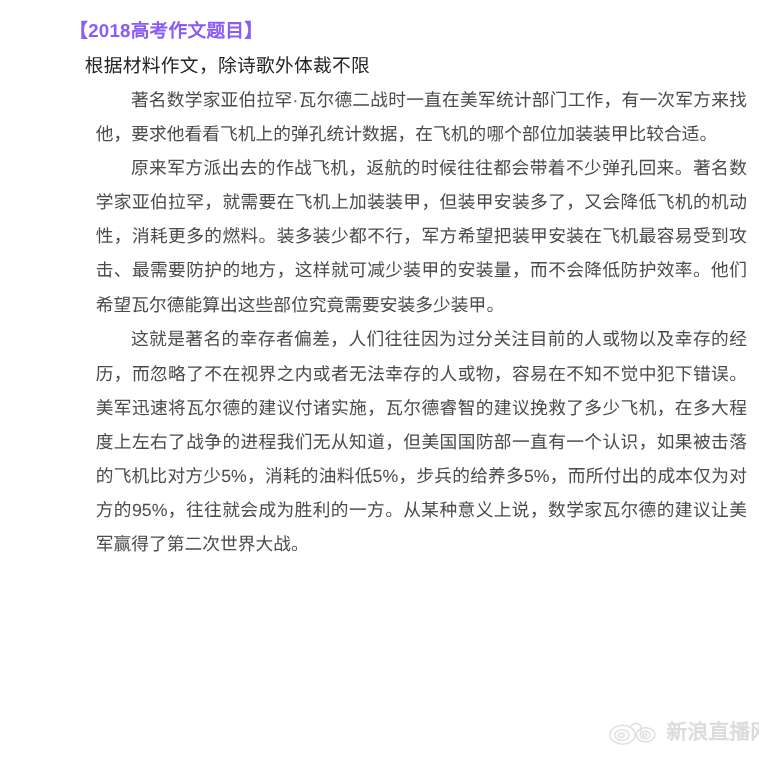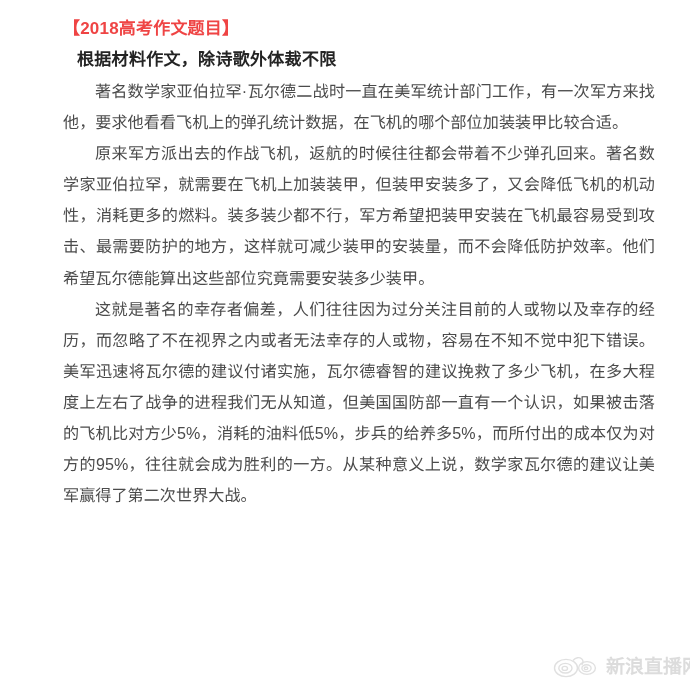--- a/index.html
+++ b/index.html
@@ -22,29 +22,29 @@
     height: 688px;
     box-sizing: border-box;
     padding: 14px 35px 0 63px;
   }
 
   .doc-title {
     font-family: "Liberation Sans", "DejaVu Sans", sans-serif;
     font-weight: bold;
     font-size: 17px;
     line-height: 29px;
-    color: #ef4444;
+    color: #8b5cf6;
     letter-spacing: 0.2px;
     margin: 0 0 2px 0;
     white-space: nowrap;
   }
 
   .doc-subtitle {
     font-family: "Liberation Sans", "DejaVu Sans", sans-serif;
-    font-weight: bold;
+    font-weight: normal;
     font-size: 17px;
     line-height: 30px;
     color: #242424;
     letter-spacing: 0.3px;
     margin: 0 0 1px 0;
     padding-left: 14px;
     white-space: nowrap;
   }
 
   .body-text {
@@ -54,20 +54,21 @@
     color: #4b4b4b;
     text-align: justify;
     text-justify: inter-ideograph;
     margin: 0;
     width: 592px;
     letter-spacing: 0.05px;
   }
 
   .body-text.indent {
     text-indent: 32px;
+    margin-left: 24px;
   }
 
   
   .watermark {
     position: absolute;
     left: 553px;
     top: 654px;
     display: flex;
     align-items: center;
     gap: 3px;

